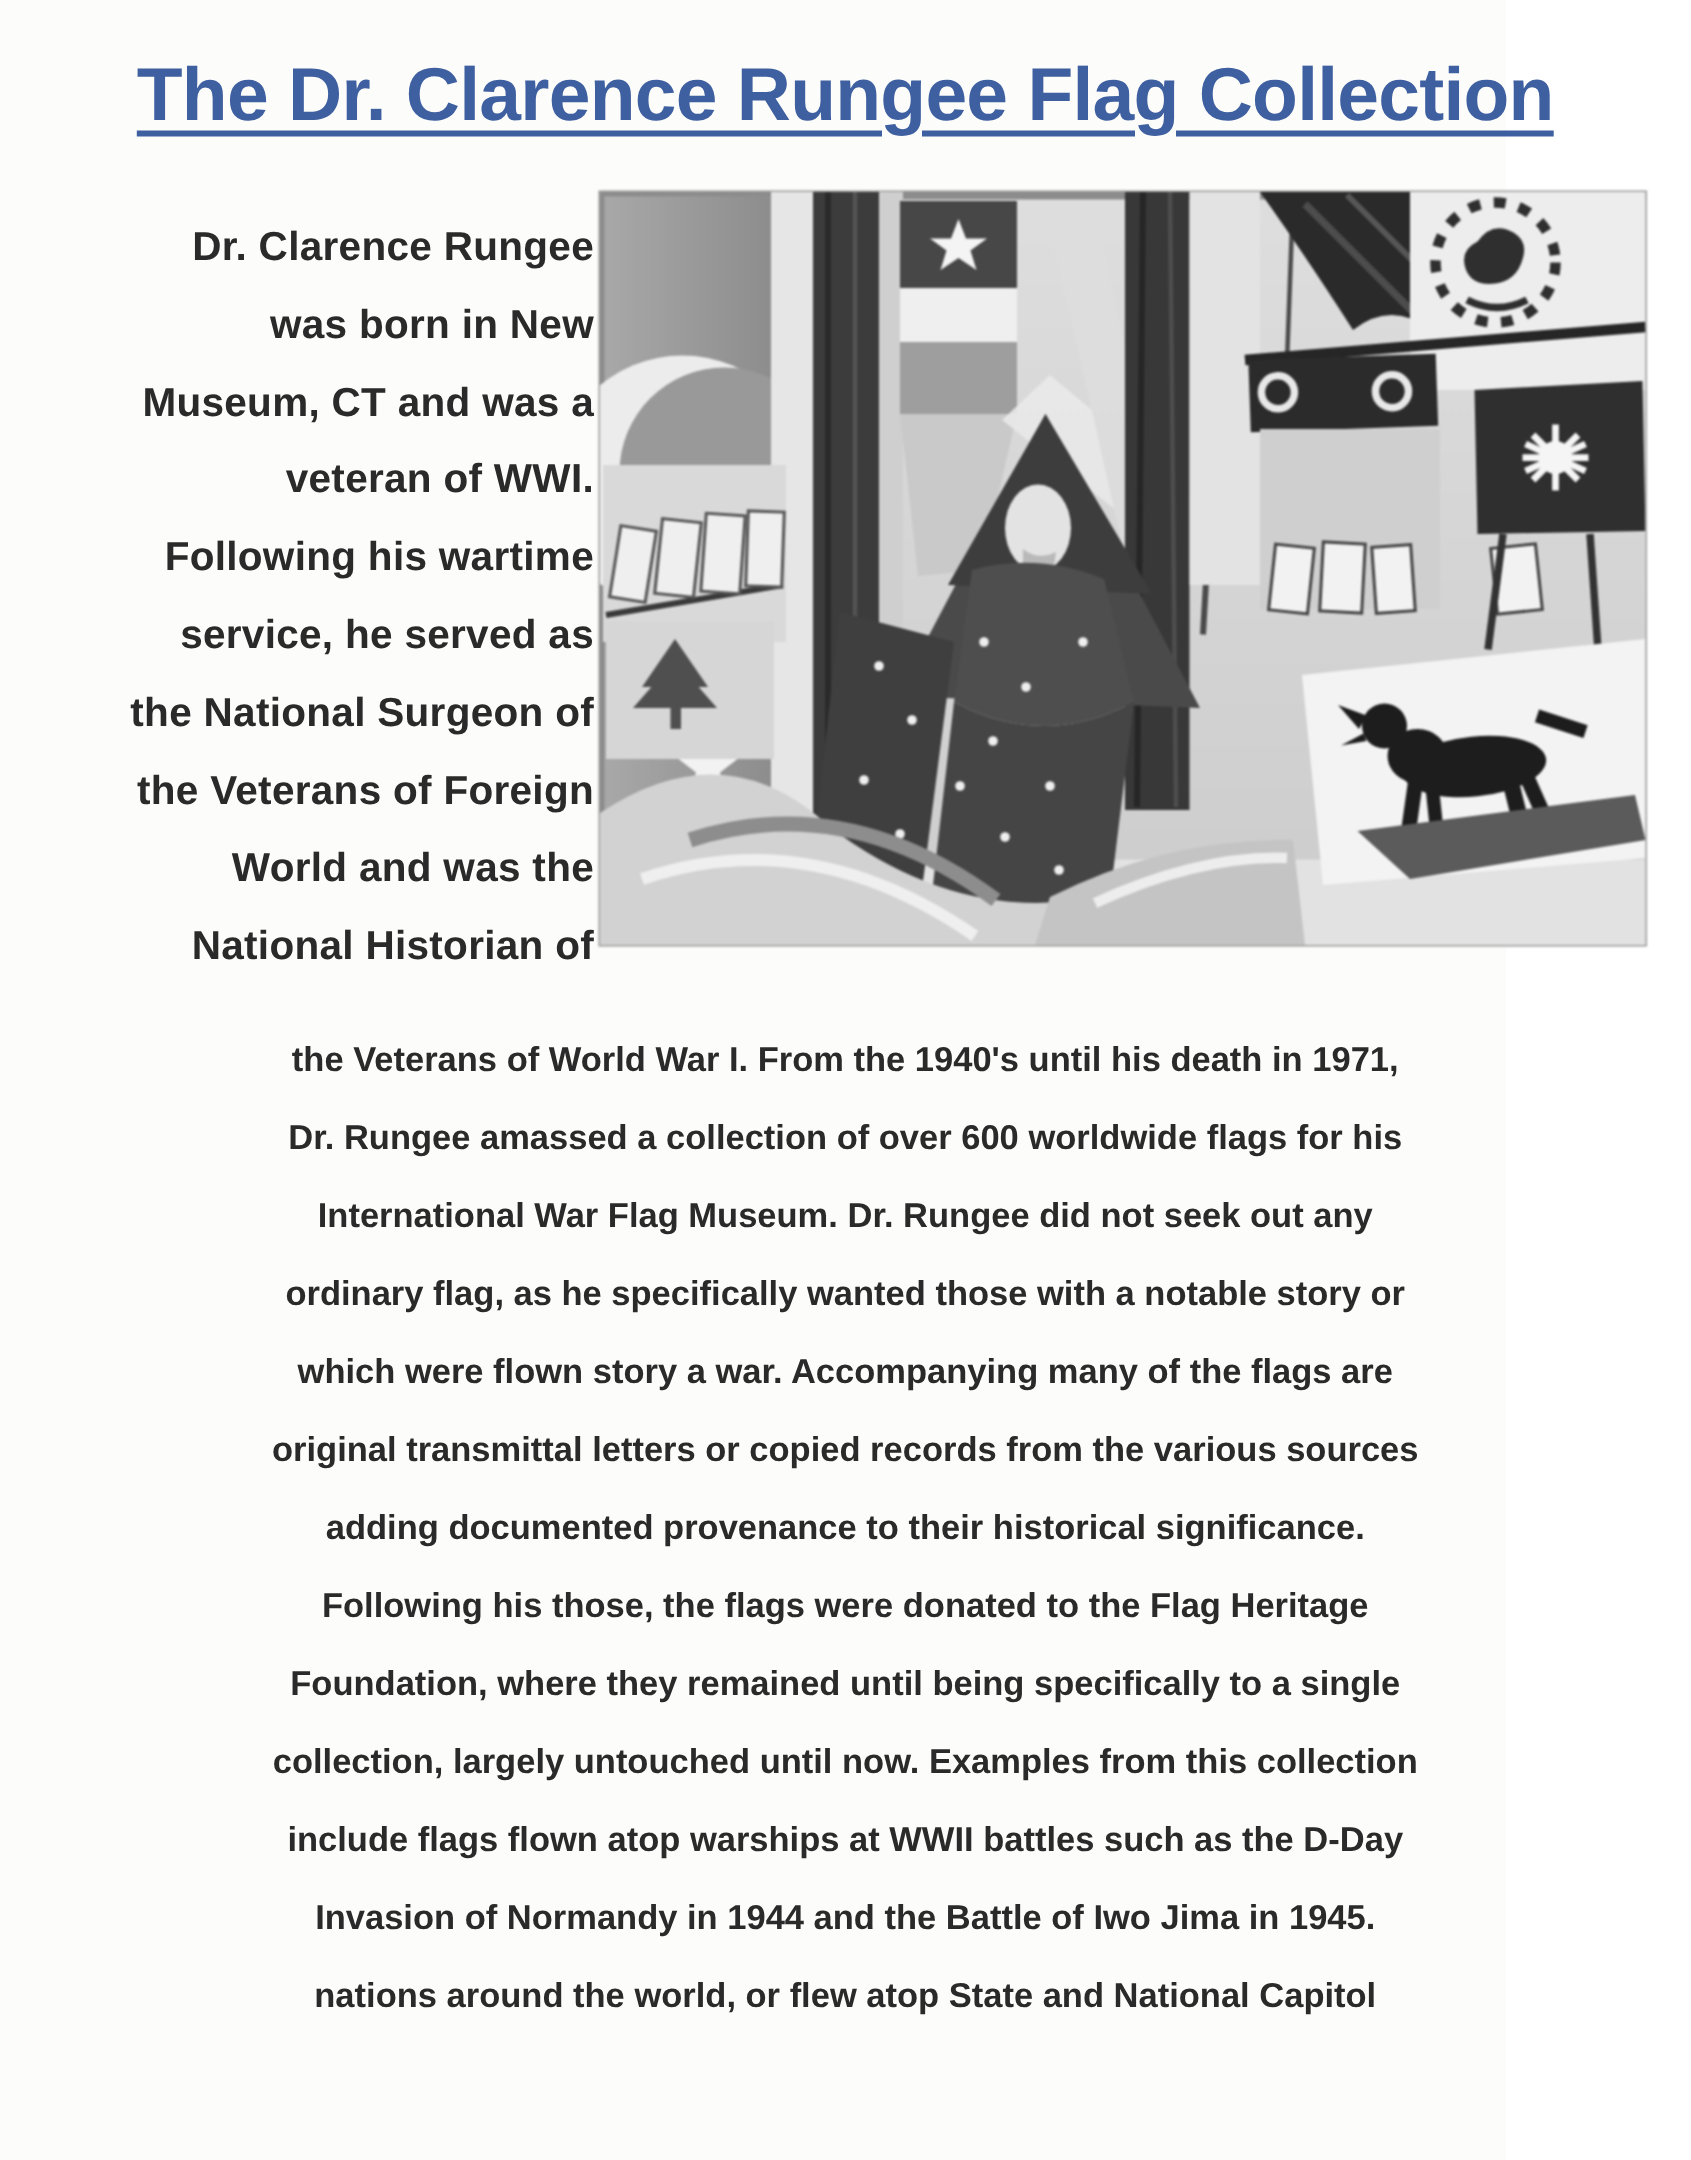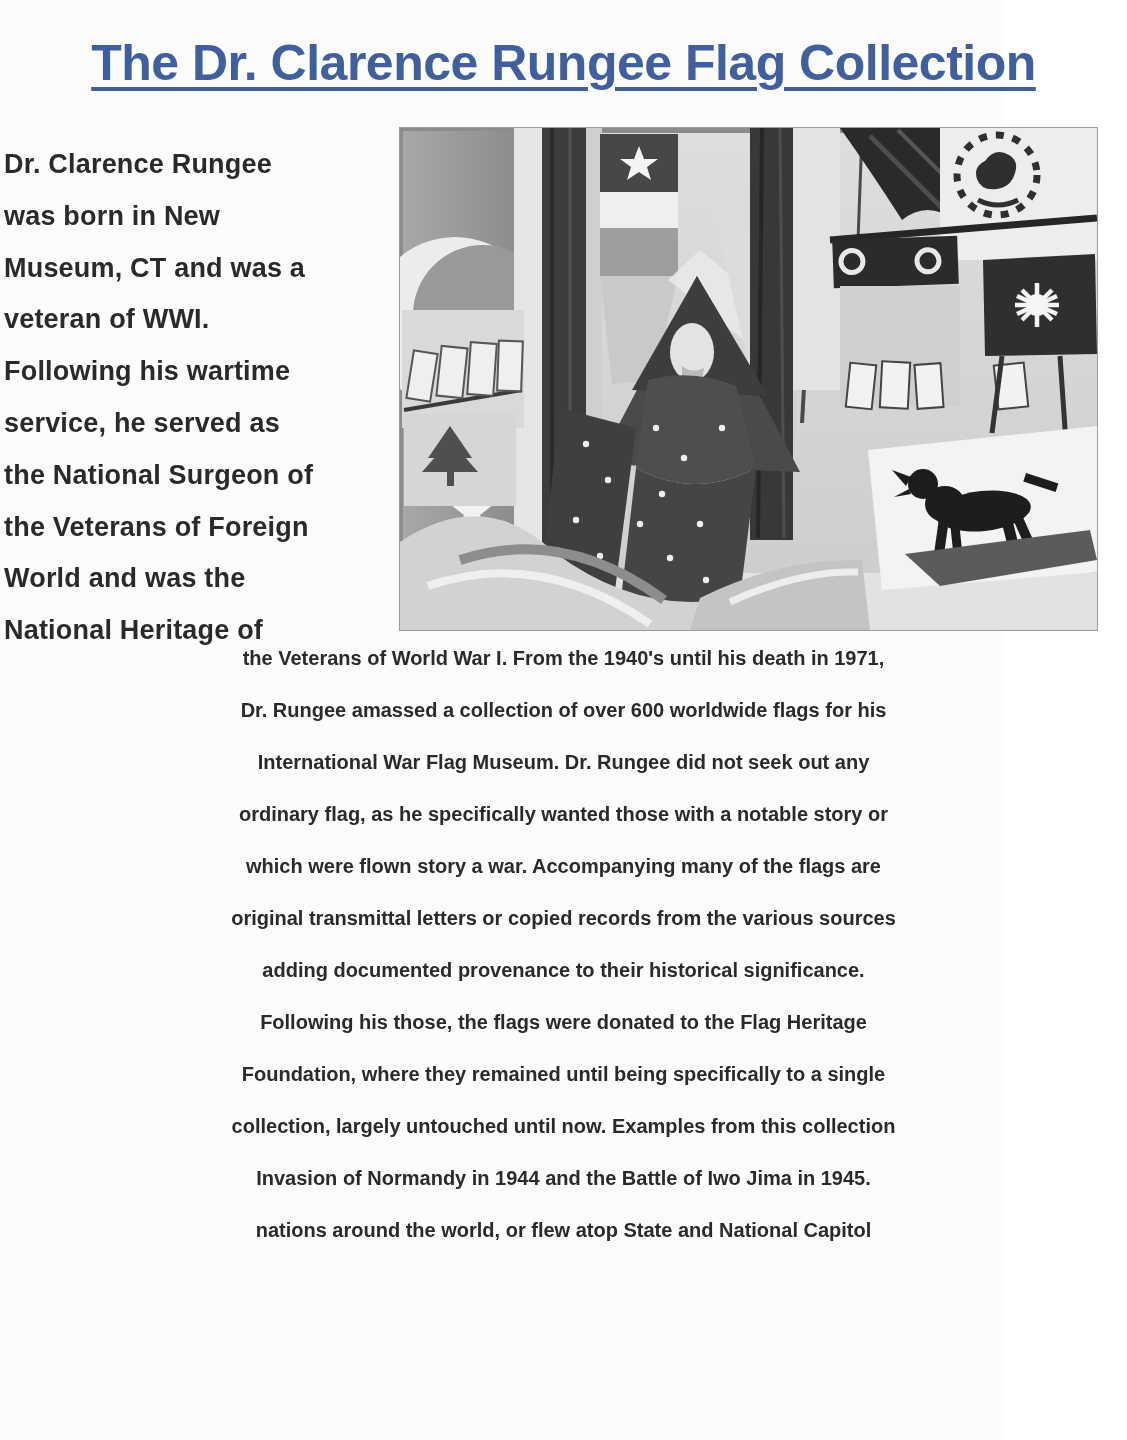--- a/index.html
+++ b/index.html
@@ -18,28 +18,28 @@
     position: absolute; top: 34px; left: 0; width: 1127px;
     text-align: center;
     font-size: 50px; letter-spacing: -0.5px;
     color: var(--title_blue, #3e5fa0);
     text-decoration: underline;
     text-decoration-thickness: 4px;
     text-underline-offset: 7px;
   }
   .left-col {
     position: absolute; left: 4px; top: 139px; width: 392px;
-    text-align: left;
+    text-align: right;
     font-size: 27px; line-height: 51.8px; letter-spacing: 0.2px;
     color: var(--body_text, #2a2a2a);
   }
   .full-col {
-    position: absolute; left: 0; top: 632px; width: 1127px;
+    position: absolute; left: 0; top: 680px; width: 1127px;
     text-align: center;
-    font-size: 20px; line-height: 52px;
+    font-size: 23px; line-height: 52px;
     color: var(--body_text, #2a2a2a);
   }
   .photo {
     position: absolute; left: 400px; top: 128px;
     width: 697px; height: 502px;
     filter: blur(0.6px);
     outline: 1px solid #9a9a9a;
     background: #d9d9d9;
   }
   .photo svg { display: block; width: 697px; height: 502px; }
@@ -225,31 +225,32 @@
   <div class="left-col">
       <div>Dr. Clarence Rungee</div>
       <div>was born in New</div>
       <div>Museum, CT and was a</div>
       <div>veteran of WWI.</div>
       <div>Following his wartime</div>
       <div>service, he served as</div>
       <div>the National Surgeon of</div>
       <div>the Veterans of Foreign</div>
       <div>World and was the</div>
-      <div>National Heritage of</div>
+      <div>National Historian of</div>
     </div>
 
   <div class="full-col">
       <div>the Veterans of World War I. From the 1940's until his death in 1971,</div>
       <div>Dr. Rungee amassed a collection of over 600 worldwide flags for his</div>
       <div>International War Flag Museum. Dr. Rungee did not seek out any</div>
       <div>ordinary flag, as he specifically wanted those with a notable story or</div>
       <div>which were flown story a war. Accompanying many of the flags are</div>
       <div>original transmittal letters or copied records from the various sources</div>
       <div>adding documented provenance to their historical significance.</div>
       <div>Following his those, the flags were donated to the Flag Heritage</div>
       <div>Foundation, where they remained until being specifically to a single</div>
       <div>collection, largely untouched until now. Examples from this collection</div>
+      <div>include flags flown atop warships at WWII battles such as the D-Day</div>
       <div>Invasion of Normandy in 1944 and the Battle of Iwo Jima in 1945.</div>
       <div>nations around the world, or flew atop State and National Capitol</div>
     </div>
 
 </div>
 
 </body></html>

